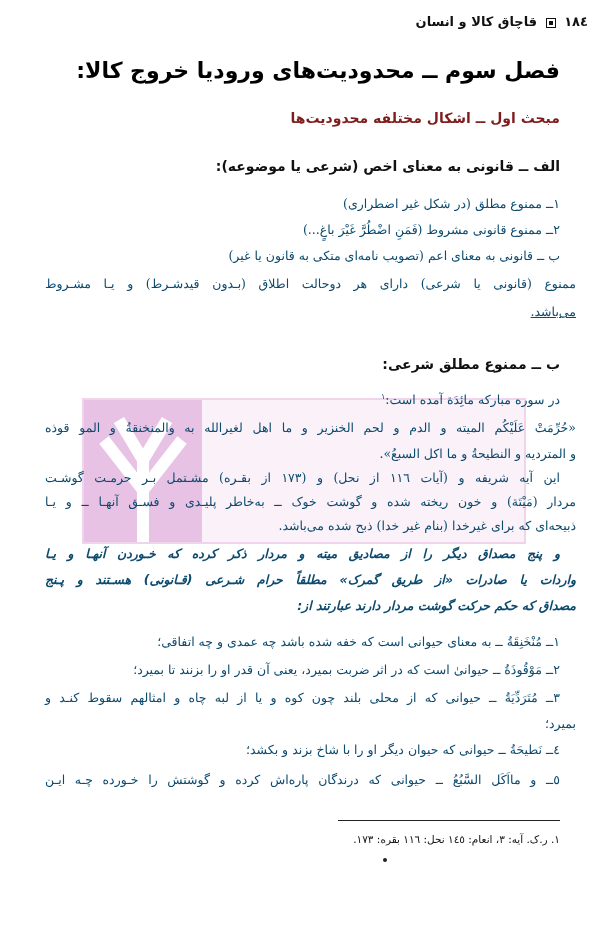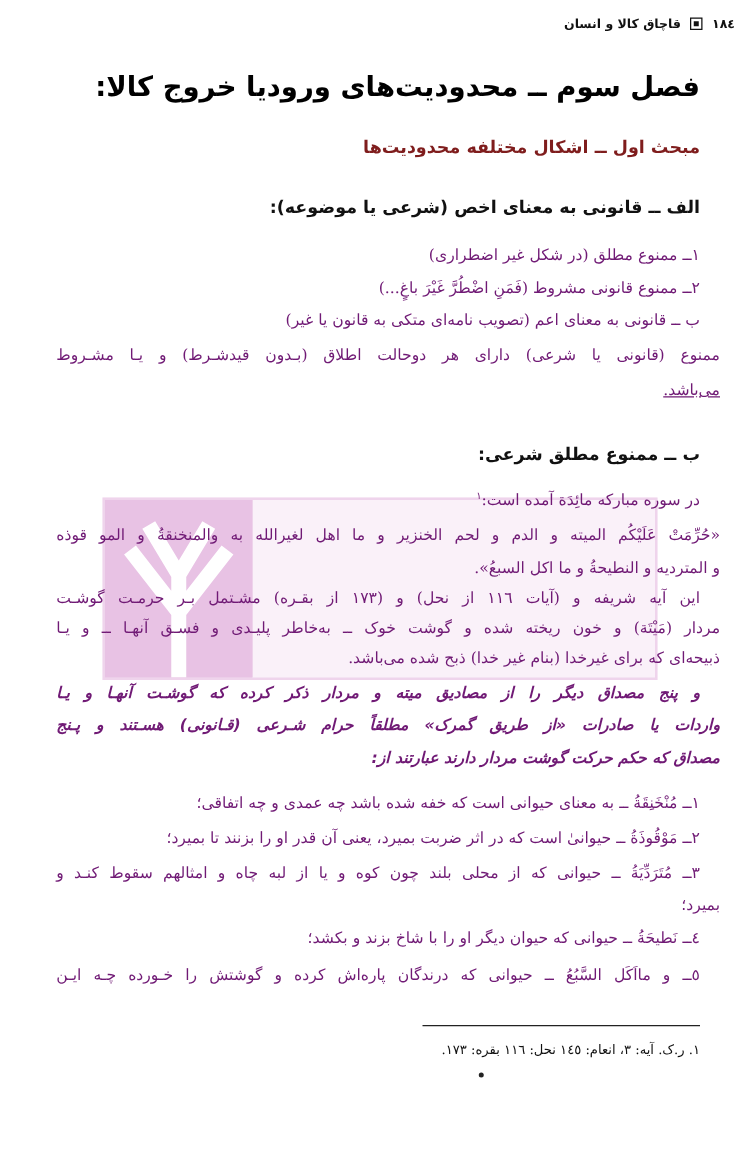--- a/index.html
+++ b/index.html
@@ -14,38 +14,38 @@
   }
   .wm-mark { position:absolute; left:0; top:0; width:118px; height:142px; background:#e8c2e4; }
   .wm-mark svg { width:118px; height:142px; }
   .wm-text {
     position:absolute; left:150px; top:4px; width:280px; height:130px;
     font-size:96px; font-weight:bold; color:#eccfe9; line-height:130px; text-align:center;
     direction:rtl;
   }
   .content { position:relative; z-index:1; }
   .running-head {
-    position:absolute; top:14px; right:12px; font-size:10px; font-weight:bold; color:#111;
+    position:absolute; top:14px; right:12px; font-size:13px; font-weight:bold; color:#111;
   }
   .running-head .box {
     display:inline-block; width:8px; height:8px; border:1.5px solid #111; margin:0 4px;
     vertical-align:middle; position:relative;
   }
   .running-head .box::after { content:""; position:absolute; left:2px; top:2px; width:4px; height:4px; background:#111; }
   .chapter-title {
     position:absolute; top:58px; right:40px; font-size:22px; font-weight:bold; color:#000;
   }
   .section-title {
     position:absolute; top:110px; right:40px; font-size:14px; font-weight:bold; color:#7f1d1d;
   }
   .sub-title {
     position:absolute; font-size:14px; font-weight:bold; color:#111; right:40px;
   }
   .line {
-    position:absolute; font-family:"DejaVu Serif", serif; font-size:12.5px; color:#701a75; white-space:nowrap;
+    position:absolute; font-family:"DejaVu Serif", serif; font-size:12.5px; color:#0c4a6e; white-space:nowrap;
   }
   .justify { right:24px; left:24px; text-align:justify; text-align-last:justify;margin-left:21px; }
   .bolditalic { font-family:"DejaVu Sans", sans-serif; font-weight:bold; font-style:italic; font-size:12.5px; }
   .fn-rule { position:absolute; top:820px; right:40px; width:222px; height:1px; background:#222; }
   .footnote { position:absolute; top:833px; right:40px; font-family:"DejaVu Serif", serif; font-size:10.5px; color:#111;text-align:center; }
   sup { font-size:8px; }
   .dot { position:absolute; top:858px; left:383px; width:4px; height:4px; background:#222; border-radius:50%; }
 </style>
 </head>
 <body>
@@ -82,21 +82,21 @@
     <div class="line" style="top:392px; right:40px;">
       <span>در سوره مبارکه مائِدَة آمده است:</span><sup>۱</sup>
     </div>
     <div class="line justify" style="top:420px;">«حُرِّمَتْ عَلَیْکُم المیته و الدم و لحم الخنزیر و ما اهل لغیرالله به والمنخنقةُ و المو قوذه</div>
     <div class="line" style="top:446px; right:24px;">و المتردیه و النطیحةُ و ما اکل السبعُ».</div>
 
     <div class="line justify" style="top:470px; right:40px;">این آیه شریفه و (آیات ۱۱٦ از نحل) و (۱۷۳ از بقـره) مشـتمل بـر حرمـت گوشـت</div>
     <div class="line justify" style="top:494px;">مردار (مَیْتَة) و خون ریخته شده و گوشت خوک ــ به‌خاطر پلیـدی و فسـق آنهـا ــ و یـا</div>
     <div class="line" style="top:518px; right:24px;">ذبیحه‌ای که برای غیرخدا (بنام غیر خدا) ذبح شده می‌باشد.</div>
 
-    <div class="line justify bolditalic" style="top:546px; right:40px;">و پنج مصداق دیگر را از مصادیق میته و مردار ذکر کرده که گوشـت آنهـا و یـا</div>
+    <div class="line justify bolditalic" style="top:546px; right:40px;">و پنج مصداق دیگر را از مصادیق میته و مردار ذکر کرده که خـوردن آنهـا و یـا</div>
     <div class="line justify bolditalic" style="top:572px;">واردات یا صادرات «از طریق گمرک» مطلقاً حرام شـرعی (قـانونی) هسـتند و پـنج</div>
     <div class="line bolditalic" style="top:598px; right:24px;">مصداق که حکم حرکت گوشت مردار دارند عبارتند از:</div>
 
     <div class="line" style="top:634px; right:40px;margin-left:10px;">۱ــ مُنْخَنِقَةُ ــ به معنای حیوانی است که خفه شده باشد چه عمدی و چه اتفاقی؛</div>
     <div class="line" style="top:662px; right:40px;">۲ــ مَوْقُوذَةُ ــ حیوانیٰ است که در اثر ضربت بمیرد، یعنی آن قدر او را بزنند تا بمیرد؛</div>
     <div class="line justify" style="top:690px; right:40px;">۳ــ مُتَرَدِّیَةُ ــ حیوانی که از محلی بلند چون کوه و یا از لبه چاه و امثالهم سقوط کنـد و</div>
     <div class="line" style="top:716px; right:24px;">بمیرد؛</div>
     <div class="line" style="top:742px; right:40px;">٤ــ نَطیحَةُ ــ حیوانی که حیوان دیگر او را با شاخ بزند و بکشد؛</div>
     <div class="line justify" style="top:772px; right:40px;">٥ــ و مااَکَل السَّبُعُ ــ حیوانی که درندگان پاره‌اش کرده و گوشتش را خـورده چـه ایـن</div>
 

